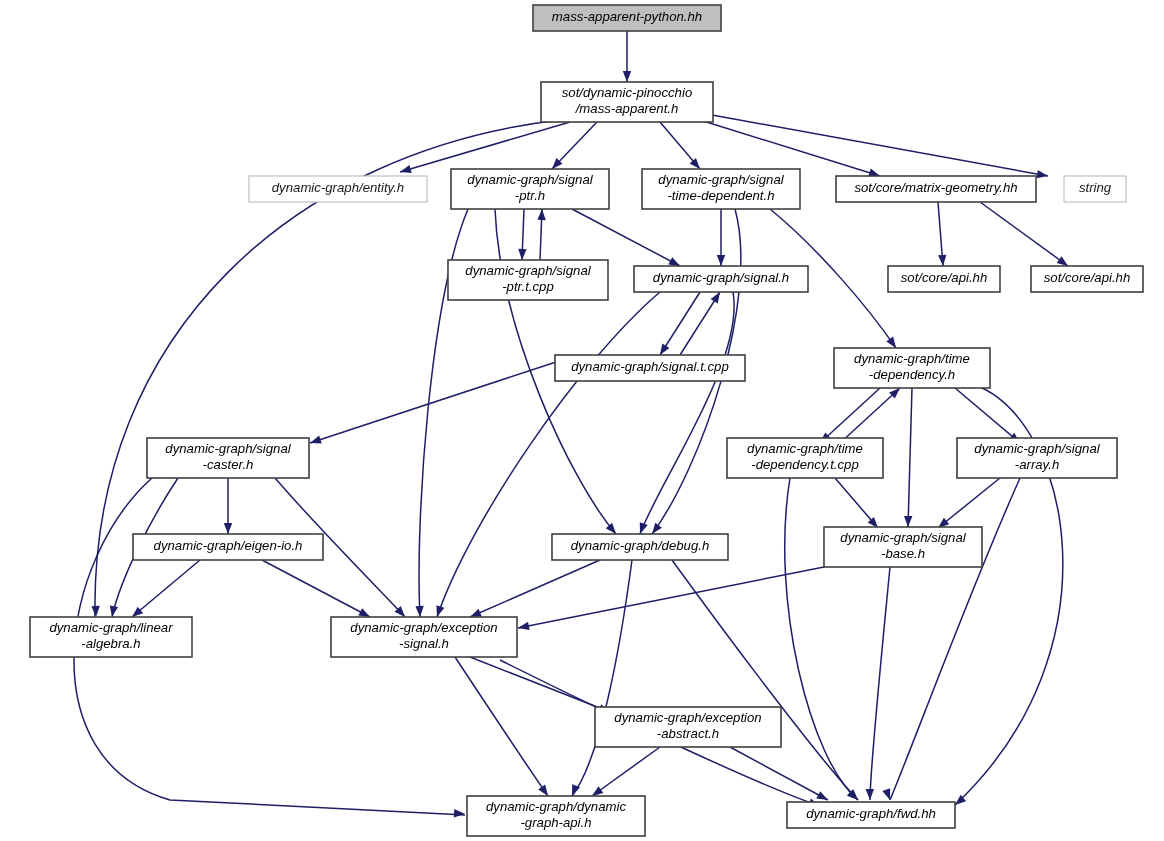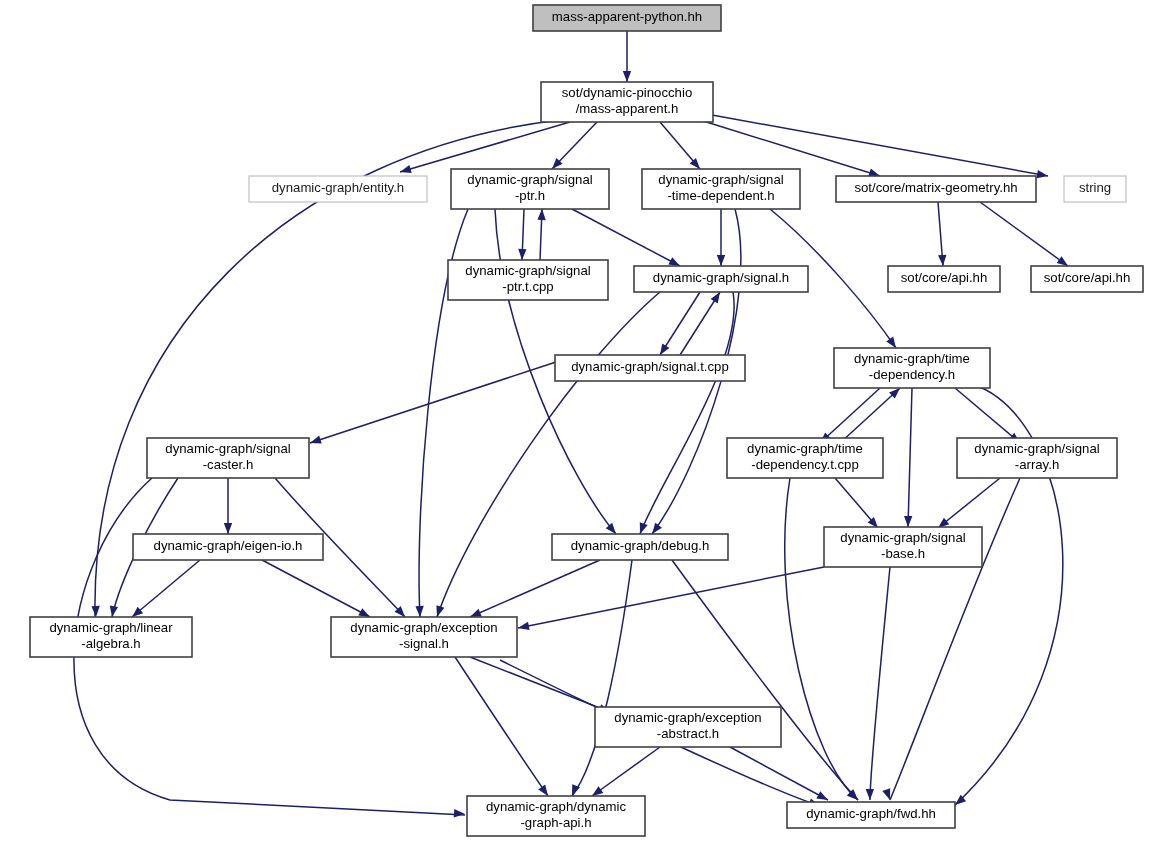--- a/index.html
+++ b/index.html
@@ -6,20 +6,21 @@
     margin: 0;
     padding: 0;
     background: #ffffff;
   }
   #graph-root {
     position: relative;
     width: 1164px;
     height: 841px;
     background: #ffffff;
     font-family: "Liberation Sans", sans-serif;
+    font-style: italic;
   }
   svg#dep-graph {
     display: block;
     width: 1164px;
     height: 841px;
   }
   .node-box {
     fill: #ffffff;
     stroke: #404040;
     stroke-width: 1.6;

